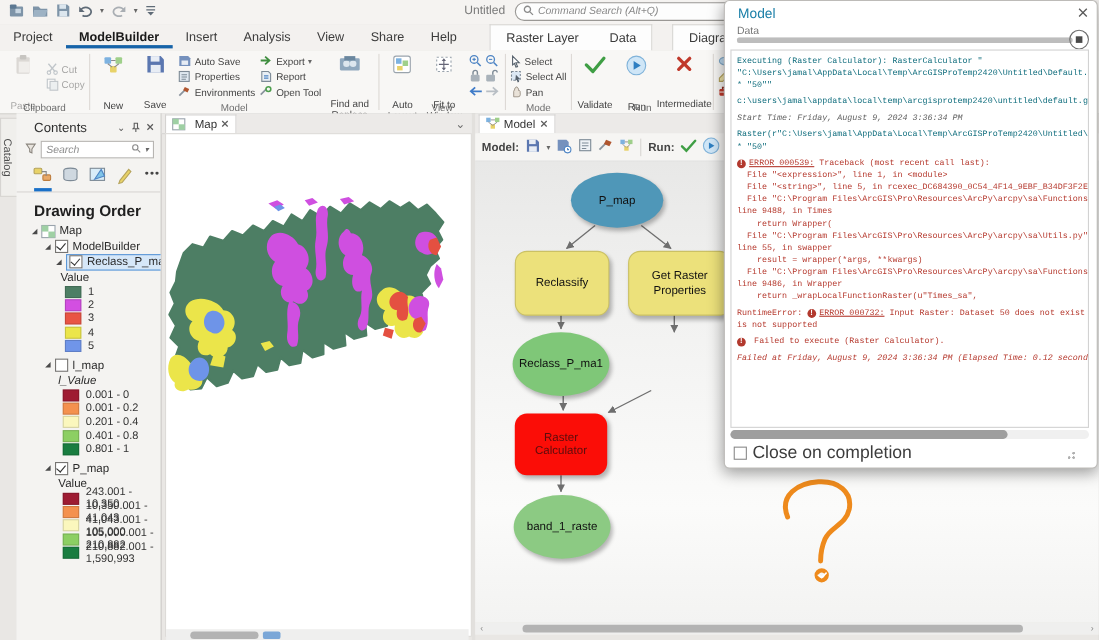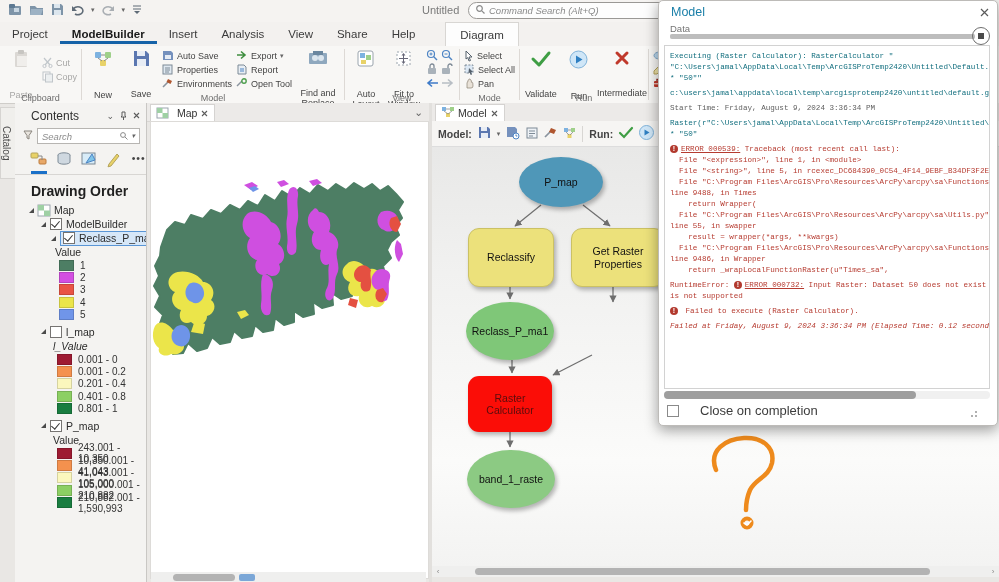--- a/index.html
+++ b/index.html
@@ -82,29 +82,29 @@
   .pfill{width:100%;height:100%;background:#bdbdbd;border-radius:2px;}
   .stopbtn{position:absolute;right:7px;top:26px;width:16px;height:16px;border:1.4px solid #6e6e6e;border-radius:50%;
            display:flex;align-items:center;justify-content:center;}
   .stopsq{width:6px;height:6px;background:#4a4a4a;}
   .console{position:absolute;left:5px;top:44px;width:326px;height:344px;border:1px solid #d2d2d2;background:#fff;
            overflow:hidden;padding:5px 0 0 5px;box-sizing:border-box;
            font-family:"Liberation Mono",monospace;font-size:7.6px;line-height:11px;white-space:pre;}
   .cline{white-space:pre;}
   .cline.mt{margin-top:4px;}
   .exec{color:#116e7e;}
-  .time{color:#5f5f5f;}
+  .time{color:#5f5f5f;font-style:italic;}
   .err{color:#b63b30;}
   .errtime{color:#b63b30;font-style:italic;}
   .errlink{text-decoration:underline;}
   .errico{display:inline-block;width:8px;height:8px;border-radius:50%;background:#b2392e;color:#fff;
           font-size:7px;line-height:8px;text-align:center;margin-right:3px;font-family:"Liberation Sans",sans-serif;font-weight:bold;}
   .dlg-hscroll{position:absolute;left:5px;top:390px;width:326px;height:8px;background:#f0f0f0;border-radius:4px;}
   .dlg-hscroll .thumb{position:absolute;left:0;top:0;height:8px;width:252px;background:#9e9e9e;border-radius:4px;}
-  .dlg-foot{position:absolute;left:8px;top:402px;display:flex;align-items:center;gap:21px;font-size:13px;color:#3c3c3c;}
+  .dlg-foot{position:absolute;left:8px;top:402px;display:flex;align-items:center;gap:5px;font-size:16px;color:#3c3c3c;}
   .cb{width:10px;height:10px;border:1px solid #8a8a8a;background:#fff;}
   .grip{position:absolute;left:970px;top:408px;width:10px;height:10px;z-index:60;
         background:radial-gradient(circle at 2px 8px,#b0b0b0 1px,transparent 1.4px),
                    radial-gradient(circle at 6px 8px,#b0b0b0 1px,transparent 1.4px),
                    radial-gradient(circle at 6px 4px,#b0b0b0 1px,transparent 1.4px);}
   svg{overflow:visible;}
 </style>
 </head>
 <body>
 
@@ -164,20 +164,24 @@
   </div>
 
   <div class="tabsrow">
     <div class="rtab">Project</div>
     <div class="rtab active">ModelBuilder</div>
     <div class="rtab">Insert</div>
     <div class="rtab">Analysis</div>
     <div class="rtab">View</div>
     <div class="rtab">Share</div>
     <div class="rtab">Help</div>
+    <div class="ctxbox">
+      <div class="rtab">Raster Layer</div>
+      <div class="rtab">Data</div>
+    </div>
     <div class="ctxbox">
       <div class="rtab">Diagram</div>
     </div>
   </div>
 
   <div class="ribbon">
 
     <div class="rgroup">
       <div class="rcontent">
         <div class="bigbtn narrow disabled">

